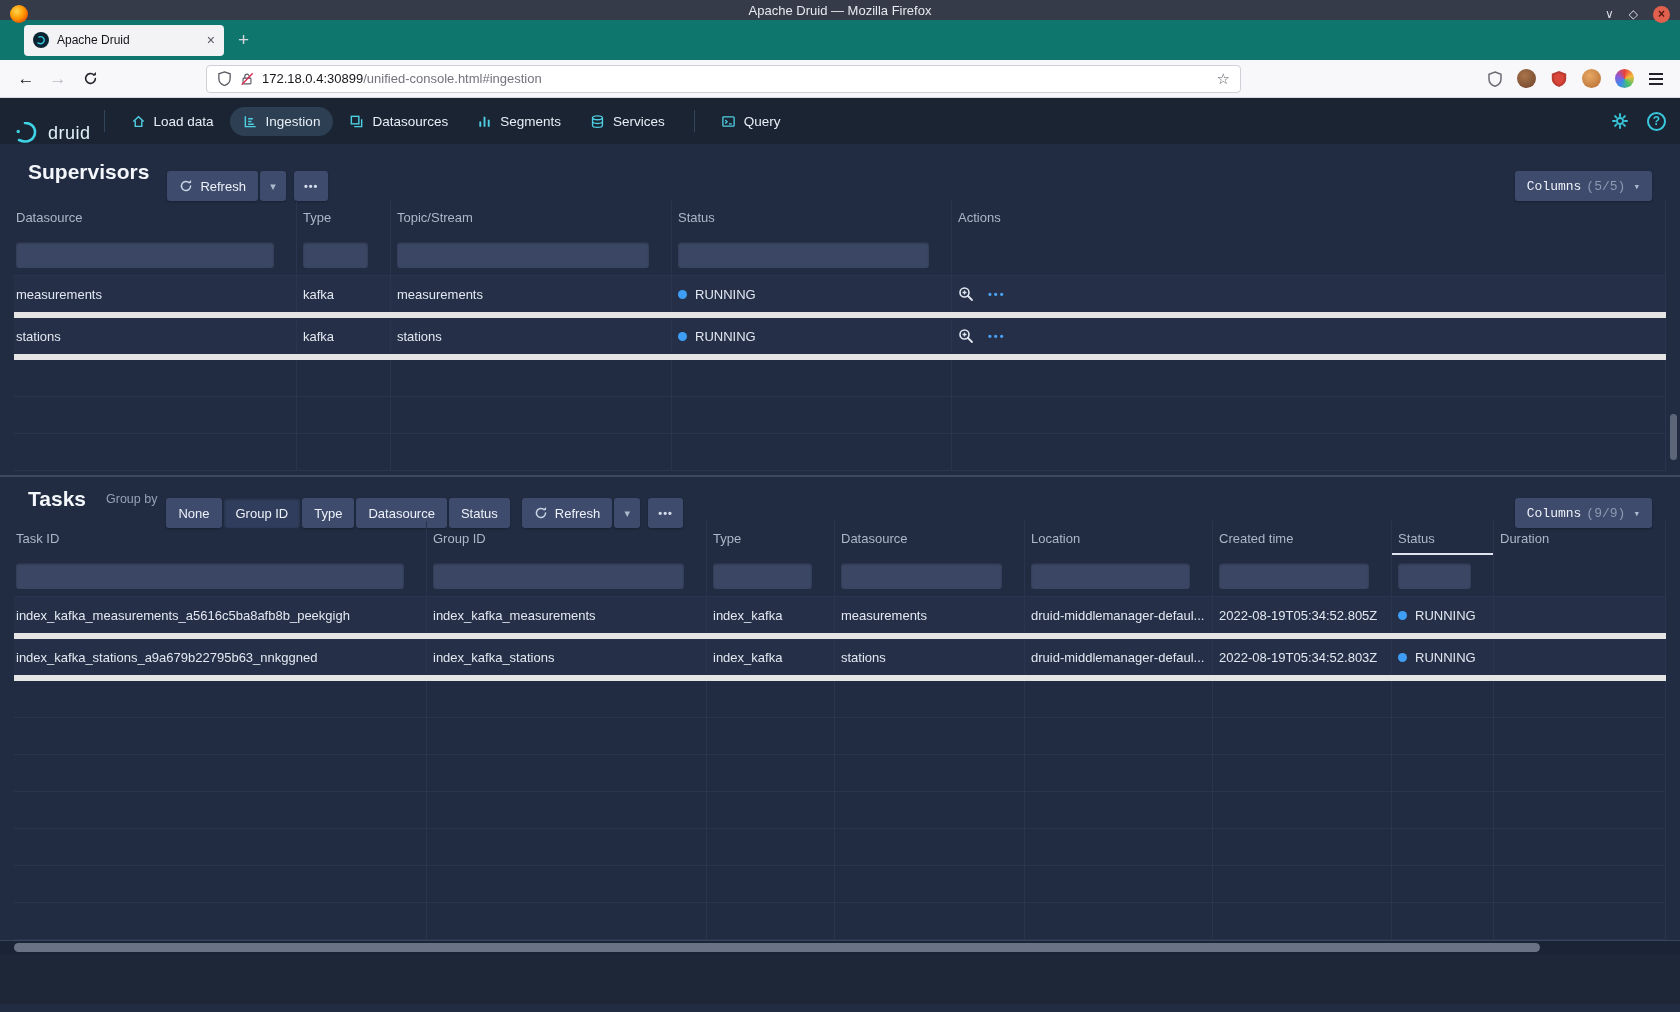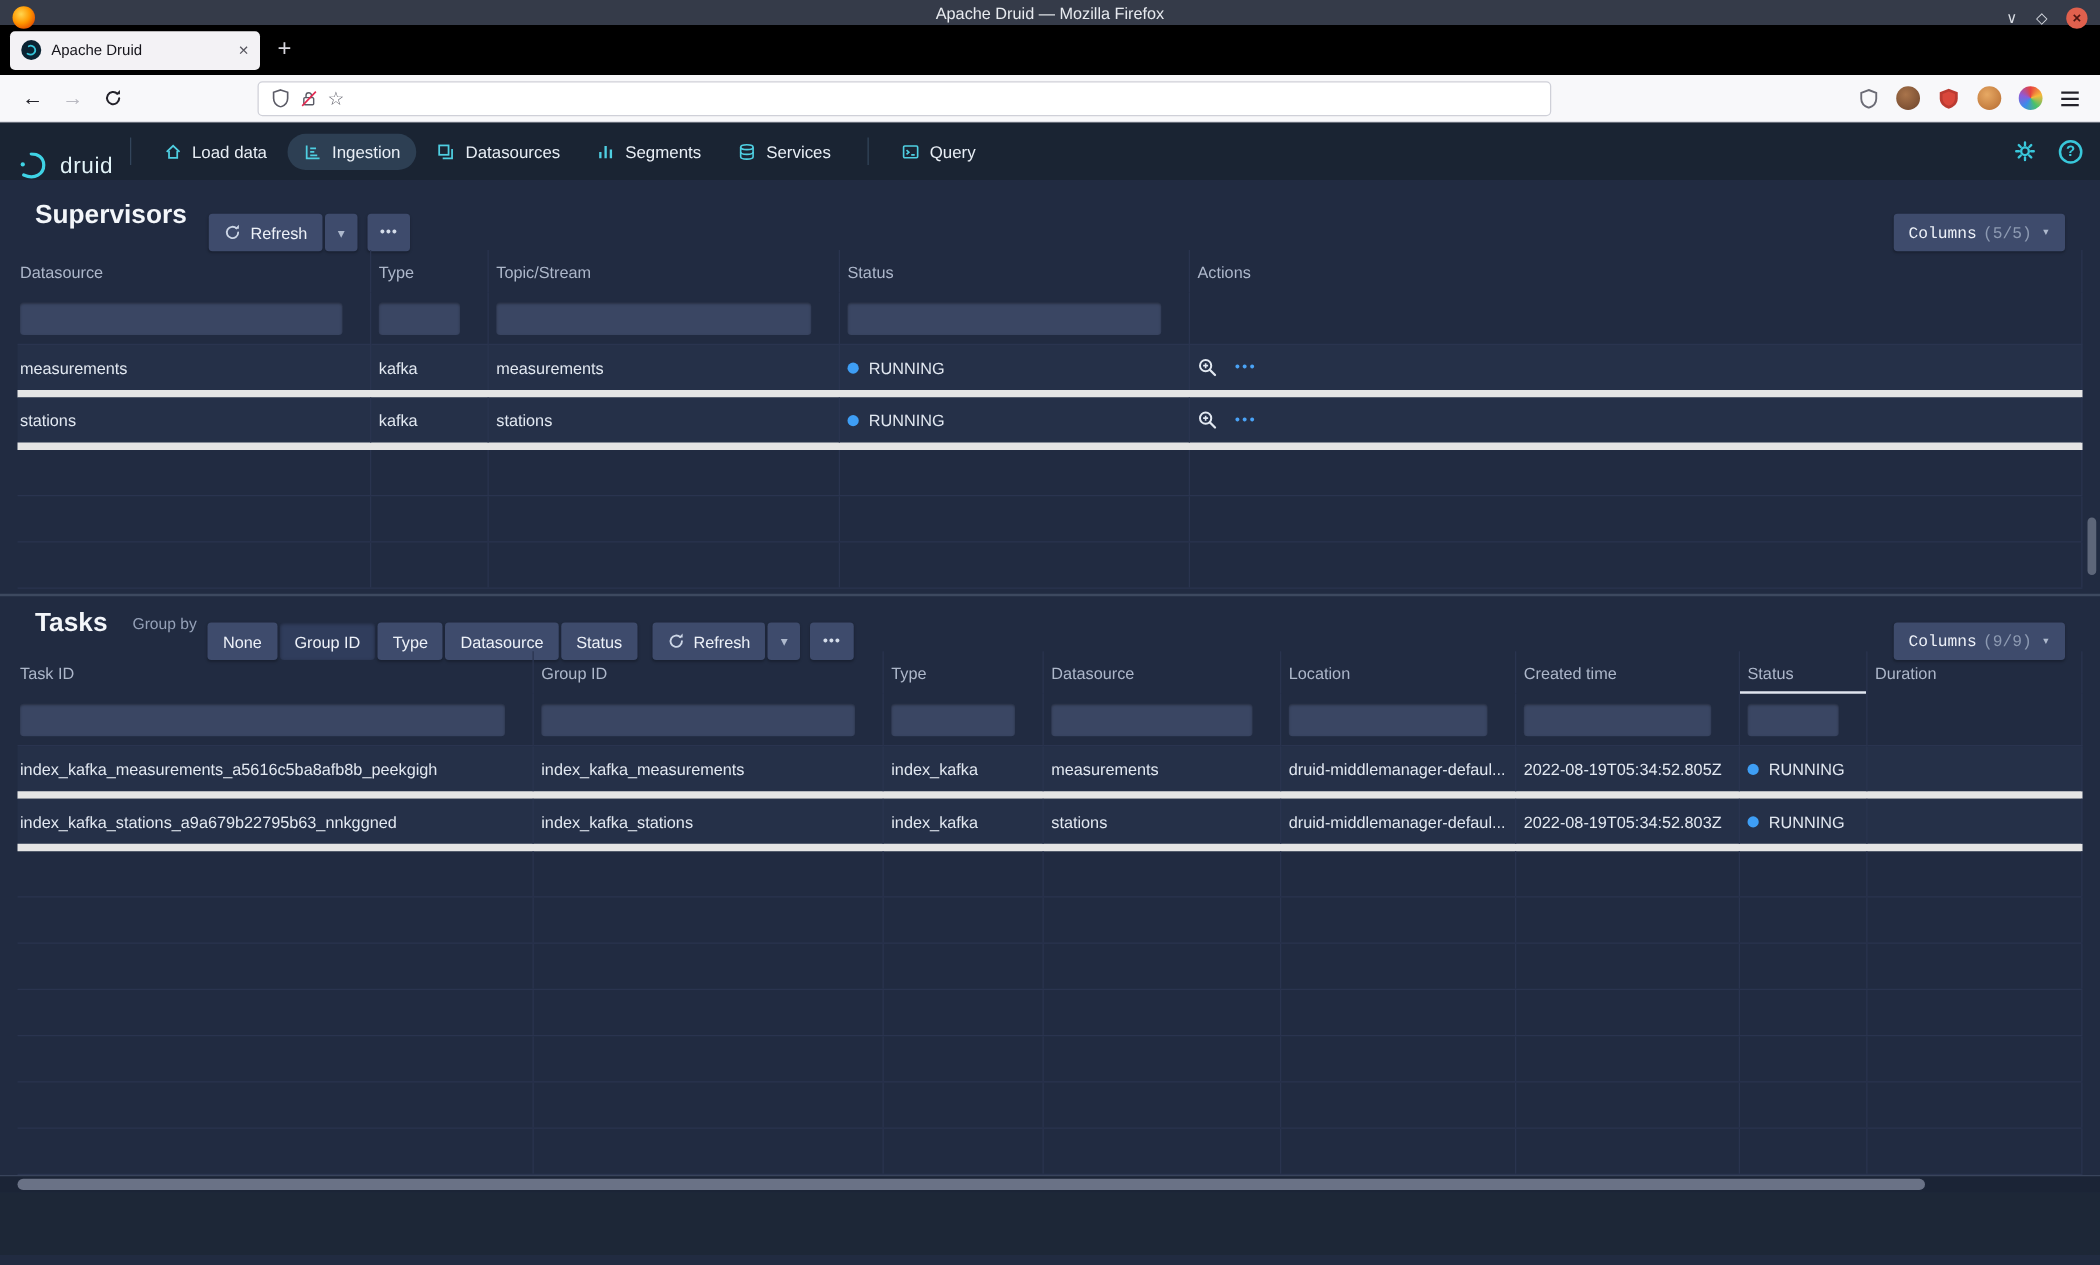--- a/index.html
+++ b/index.html
@@ -7,21 +7,21 @@
   body { font-family: "Liberation Sans", "DejaVu Sans", sans-serif; background: #212b41; font-size: 13px; }
 
   
   .titlebar { height: 20px; background: #353b49; position: relative; display: flex; align-items: center; justify-content: center; color: #e7eaef; font-size: 13px; }
   .fx-logo { position: absolute; left: 10px; top: 5px; width: 18px; height: 18px; border-radius: 50%;
              background: radial-gradient(circle at 38% 35%, #ffd54f 0%, #ff9800 45%, #e65100 78%, #b71c1c 100%); }
   .win-controls { position: absolute; right: 10px; top: 0; height: 28px; display: flex; align-items: center; gap: 15px; color: #d9dde4; }
   .wc { font-size: 12px; line-height: 1; }
   .wc.close { width: 17px; height: 17px; border-radius: 50%; background: #e0604d; color: #4e1511; display: flex; align-items: center; justify-content: center; font-size: 12px; font-weight: bold; }
 
-  .tabbar { height: 40px; background: #000000; display: flex; align-items: center; padding-left: 8px; }
+  .tabbar { height: 40px; background: #0f766e; display: flex; align-items: center; padding-left: 24px; }
   .tab { width: 200px; height: 31px; background: #f3f2f5; border-radius: 4px; display: flex; align-items: center; padding: 0 9px; gap: 8px; }
   .favicon { width: 16px; height: 16px; border-radius: 50%; background: #0b2433; display: flex; align-items: center; justify-content: center; flex: none; }
   .tab-label { flex: 1; font-size: 12px; color: #15141a; white-space: nowrap; overflow: hidden; }
   .tab-close { color: #57565f; font-size: 14px; }
   .newtab { color: #d7d6dd; font-size: 19px; margin-left: 14px; }
 
   .navbar { height: 38px; background: #f8f8fa; border-bottom: 1px solid #d8d8e0; display: flex; align-items: center; padding: 0 10px; }
   .nav-btn { width: 32px; height: 30px; display: flex; align-items: center; justify-content: center; color: #23222a; font-size: 17px; flex: none; }
   .nav-btn.disabled { color: #b9b9c1; }
   .urlbar { width: 1035px; height: 28px; margin-left: 100px; background: #ffffff; border: 1px solid #cfd0d8; border-radius: 4px; display: flex; align-items: center; padding: 0 10px; gap: 8px; }
@@ -30,21 +30,21 @@
   .star-glyph { color: #5b5b66; font-size: 15px; }
   .toolbar-spacer { flex: 1; }
   .ext-cluster { display: flex; align-items: center; gap: 14px; margin-right: 6px; }
   .avatar { width: 19px; height: 19px; border-radius: 50%; }
   .avatar.brown { background: radial-gradient(circle at 40% 35%, #a9744b, #6c432a); }
   .avatar.orange { background: radial-gradient(circle at 40% 35%, #e7a964, #b56a2f); }
   .pinwheel { width: 19px; height: 19px; border-radius: 50%; background: conic-gradient(#e8413c, #f6b93b, #49c26a, #3b8beb, #8e5bd8, #e8413c); }
 
   
   .druid-header { height: 46px; background: #1a2433; display: flex; align-items: center; padding: 0 14px; }
-  .logo { display: flex; align-items: center; gap: 8px; margin-top: 23px; }
+  .logo { display: flex; align-items: flex-end; gap: 8px; margin-top: 23px; }
   .logo-text { color: #e2f4f8; font-size: 18px; letter-spacing: 0.5px; }
   .vdiv { width: 1px; height: 22px; background: #33455b; margin: 0 13px; flex: none; }
   .nav-item { display: flex; align-items: center; gap: 8px; padding: 7px 13px; border-radius: 17px; color: #e8eef5; font-size: 13.5px; margin-right: 3px; white-space: nowrap; }
   .nav-item .nicon { color: #4fcfe2; display: flex; }
   .nav-item.active { background: #2d3f53; }
   .header-spacer { flex: 1; }
   .gear { color: #39c8db; margin-right: 18px; display: flex; }
   .help-badge { width: 19px; height: 19px; border-radius: 50%; border: 2px solid #39c8db; color: #39c8db; font-size: 12px; font-weight: bold; display: flex; align-items: center; justify-content: center; }
 
   
@@ -131,20 +131,21 @@
           <path d="M8 1l6 2v5c0 4-3 6.5-6 7.5C5 14.5 2 12 2 8V3z" fill="none" stroke="#5b5b66" stroke-width="1.4"></path>
         </svg>
     </span>
     <span style="display:flex">
       <svg width="14" height="14" viewBox="0 0 16 16">
           <rect x="3.5" y="7" width="9" height="6.5" rx="1" fill="none" stroke="#5b5b66" stroke-width="1.3"></rect>
           <path d="M5.5 7V5a2.5 2.5 0 0 1 5 0v2" fill="none" stroke="#5b5b66" stroke-width="1.3"></path>
           <path d="M2 14.5L14.5 1.5" stroke="#e22850" stroke-width="1.5"></path>
         </svg>
     </span>
+    <span class="url-text"><b style="font-weight:normal;color:#17161c">172.18.0.4:30899</b><span class="path">/unified-console.html#ingestion</span></span>
     <span class="star-glyph">☆</span>
   </div>
   <span class="toolbar-spacer"></span>
   <div class="ext-cluster">
     <span style="display:flex">
       <svg width="16" height="16" viewBox="0 0 16 16">
           <path d="M8 1l6 2.3v4.6c0 4-2.8 6.2-6 7.3-3.2-1.1-6-3.3-6-7.3V3.3z" fill="none" stroke="#6b6b75" stroke-width="1.5"></path>
         </svg>
     </span>
     <span class="avatar brown"></span>

